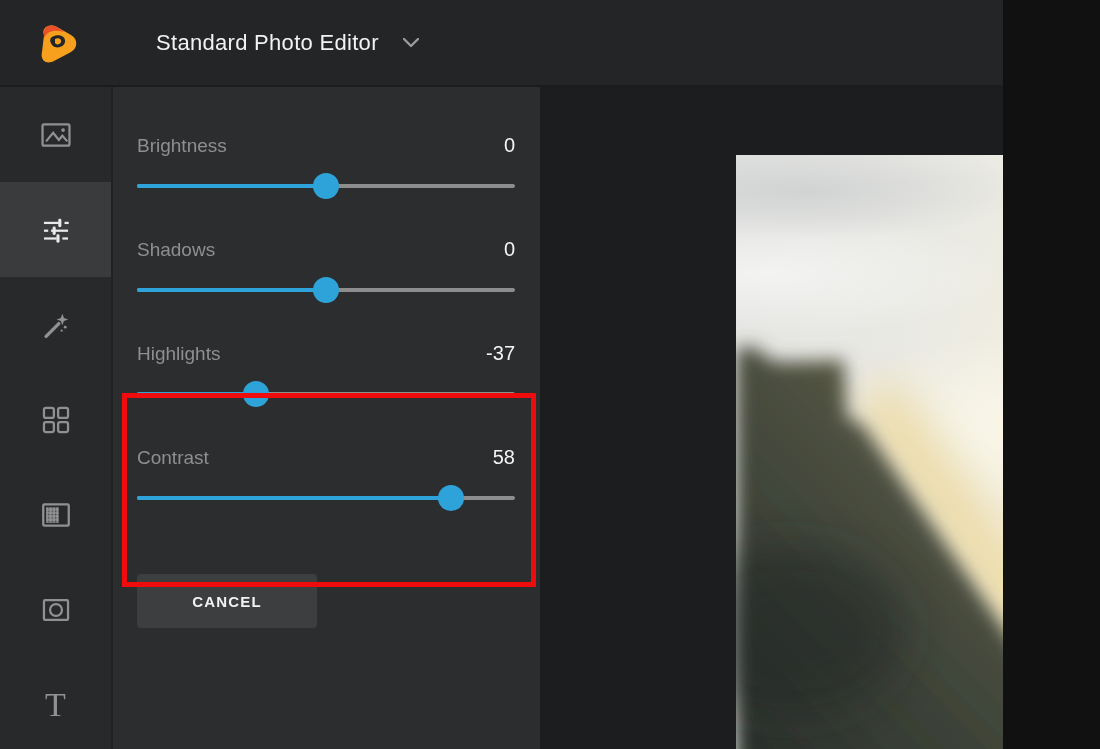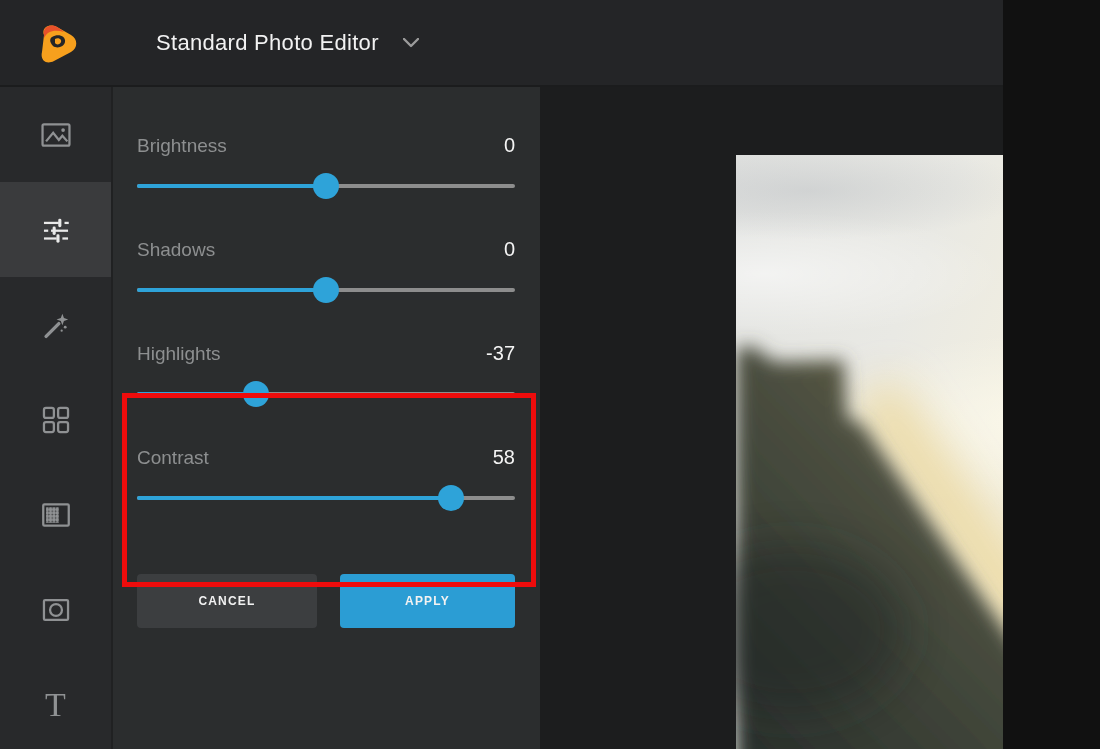--- a/index.html
+++ b/index.html
@@ -52,21 +52,21 @@
   .slider-head { display:flex; justify-content:space-between; align-items:flex-end; height:26px; }
   .slider-label { color:#8d8f90; font-size:19px; }
   .slider-value { color:#f4f4f4; font-size:20px; }
   .track-wrap { position:relative; height:26px; margin-top:16px; cursor:pointer; }
   .track { position:absolute; left:0; right:0; top:11px; height:4px; background:#8d8d8d; border-radius:2px; }
   .track-fill { position:absolute; left:0; top:11px; height:4px; background:var(--accent,#2ea3d9); border-radius:2px; }
   .knob { position:absolute; top:0; width:26px; height:26px; border-radius:50%;
           background:var(--accent,#2ea3d9); transform:translateX(-13px); }
   .buttons { display:flex; margin-top:27px; }
   .btn { height:54px; border:none; border-radius:4px; font-family:inherit;
-         font-size:12px; font-weight:700; letter-spacing:1.2px; color:#f2f2f2; cursor:pointer; }
+         font-size:15px; font-weight:700; letter-spacing:1.2px; color:#f2f2f2; cursor:pointer; }
   .btn-cancel { width:180px; background:#3c3e40; }
   .btn-apply  { width:175px; margin-left:23px; background:var(--apply,#2b9dd4); }
   
   .canvas { position:absolute; left:540px; top:87px; right:0; bottom:0; background:#1c1d1e; }
   .photo {
     position:absolute; left:196px; top:68px; width:364px; height:594px; overflow:hidden;
     background:
       radial-gradient(ellipse 320px 70px at 20% 6%, rgba(185,189,193,.45), transparent 70%),
       radial-gradient(ellipse 340px 90px at 8% 20%, rgba(255,255,255,.55), transparent 70%),
       radial-gradient(ellipse 300px 120px at 85% 45%, rgba(255,252,238,.7), transparent 75%),
@@ -205,21 +205,20 @@
       <div class="track-wrap">
         <div class="track"></div>
         <div class="track-fill" style="width: 83%;"></div>
         <div class="knob" style="left: 83%;"></div>
       </div>
     </div>
   </div>
 
     <div class="buttons">
       <button class="btn btn-cancel">CANCEL</button>
-      <button class="btn btn-apply">APPLY</button>
     </div>
   </div>
 
   <div class="canvas">
     <div class="photo">
       <svg viewBox="0 0 364 594" preserveAspectRatio="none">
         <defs>
           <linearGradient id="sil" x1="0.85" y1="0" x2="0.05" y2="1">
             <stop offset="0" stop-color="#6f664a"></stop>
             <stop offset="0.45" stop-color="#484c3e"></stop>

